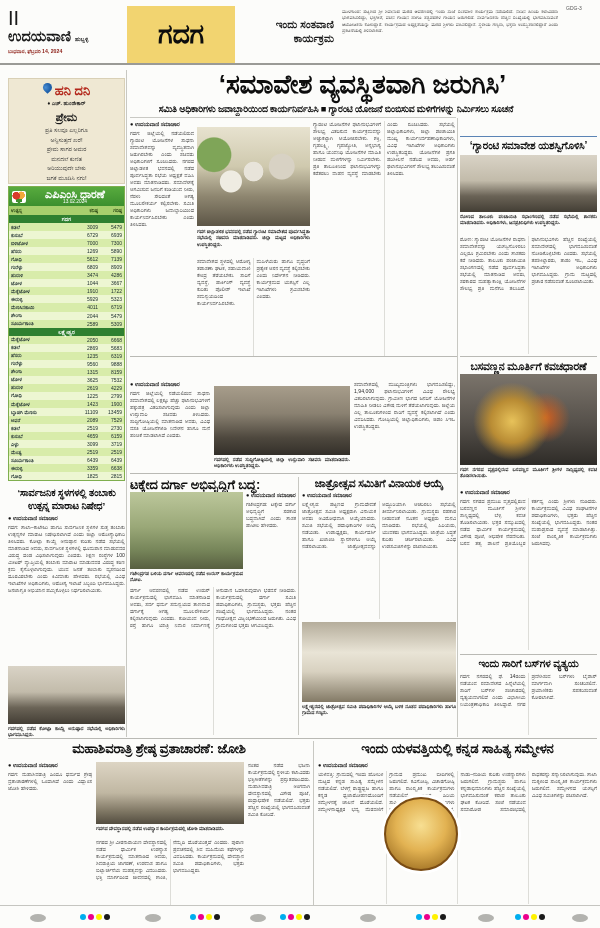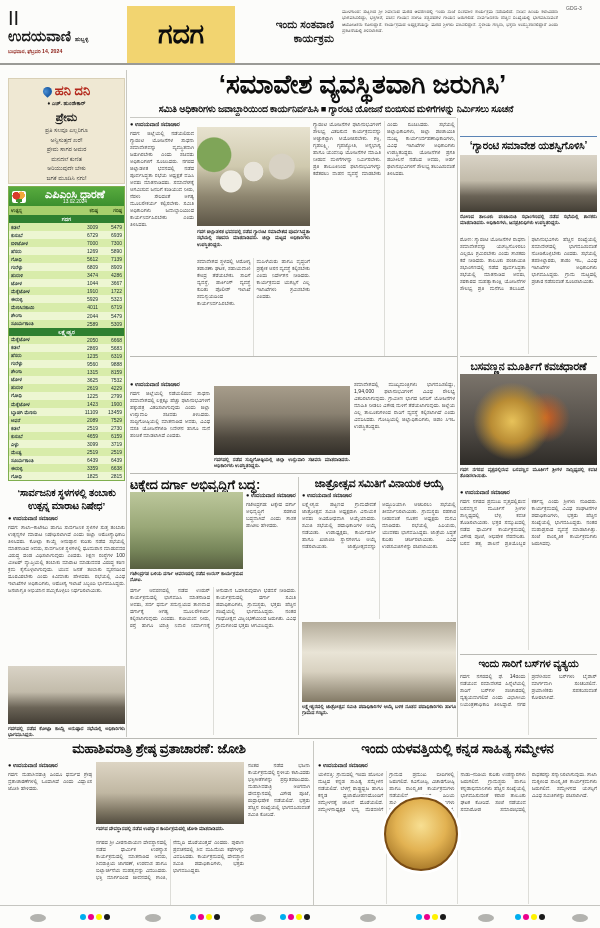--- a/index.html
+++ b/index.html
@@ -73,21 +73,21 @@
   <div class="abs rule" style="left:0;top:63px;width:600px;height:2px;"></div>
 
   <div class="abs hl center" style="left:130px;top:68px;width:465px;font-size:26px;line-height:33px;">‘ಸಮಾವೇಶ ವ್ಯವಸ್ಥಿತವಾಗಿ ಜರುಗಿಸಿ’</div>
   <div class="abs hl center" style="left:130px;top:104px;width:412px;font-size:9.3px;">ಸಮಿತಿ ಅಧಿಕಾರಿಗಳು ಜವಾಬ್ದಾರಿಯಿಂದ ಕಾರ್ಯನಿರ್ವಹಿಸಿ ■ ಗ್ಯಾರಂಟಿ ಯೋಜನೆ ಬಿಂಬಿಸುವ ಮಳಿಗೆಗಳನ್ನು ನಿರ್ಮಿಸಲು ಸೂಚನೆ</div>
   <div class="abs" style="left:130px;top:117px;width:326px;height:1px;background:#c9c9c4;"></div>
 
   <div class="abs vrule" style="left:126px;top:70px;height:667px;"></div>
   <div class="abs vrule" style="left:457px;top:118px;height:619px;"></div>
 
   <div class="abs hanidani" style="left:8px;top:78px;width:117px;height:106px;box-sizing:border-box;padding:4px 5px;text-align:center;">
-    <div style="display:flex;align-items:center;justify-content:center;gap:3px;">
+    <div style="display:flex;justify-content:center;gap:3px;">
       <span class="droplet"></span>
       <span style="font-size:13px;font-weight:bold;color:#b3261a;">ಹನಿ ದನಿ</span>
     </div>
     <div style="font-size:5.4px;font-weight:bold;margin-top:1px;"><span>♦</span> <span>ಎಚ್. ಹುಂಡೇಕಾರ್</span></div>
     <div style="font-size:11px;font-weight:bold;margin-top:4px;">ಪ್ರೇಮ</div>
     <div style="font-size:6px;line-height:1.6;margin-top:2px;color:#333;">
       <div>ಪ್ರತಿ ಸಲವೂ ಎಲ್ಲರಿಗೂ</div>
       <div>ಅನ್ನಿಸುತ್ತದೆ ಖರೆ!</div>
       <div>ಪ್ರೇಮ ಸಾಗರ ಅಮರ</div>
       <div>ಮನದಲೆ ಕುಣಿತ</div>

